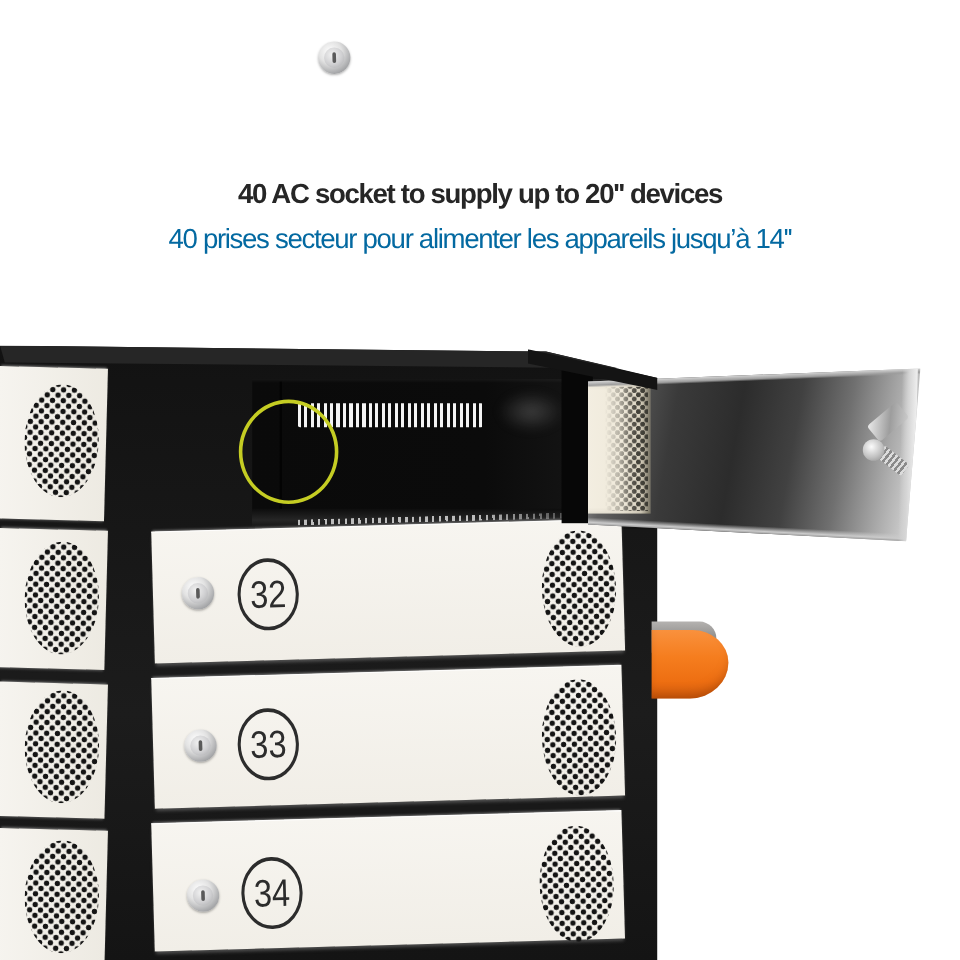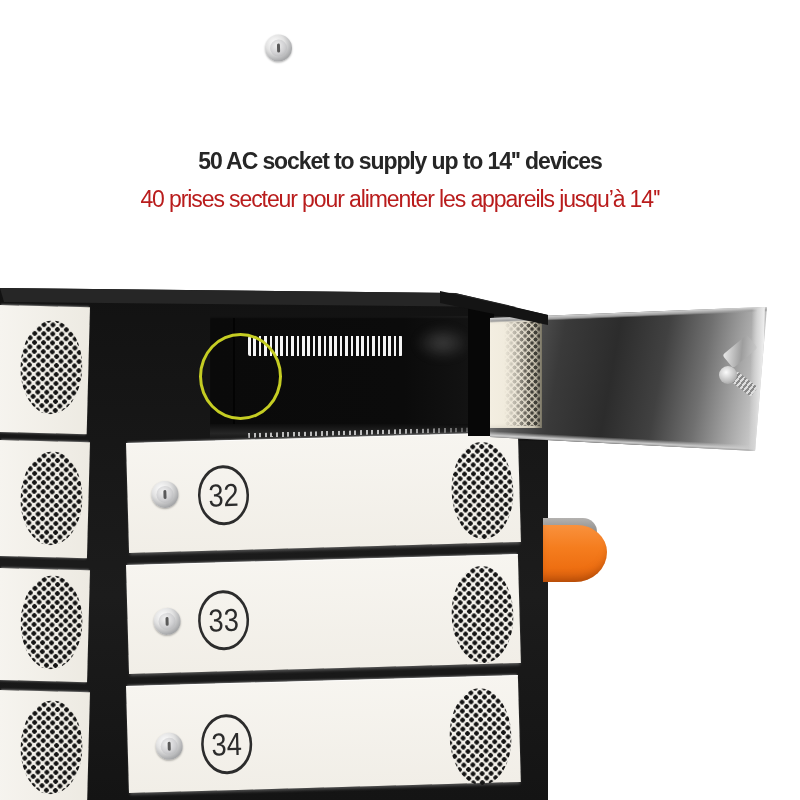--- a/index.html
+++ b/index.html
@@ -2,21 +2,21 @@
 <html><head>
 <meta charset="utf-8">
 <style>
   html,body{margin:0;padding:0;background:#ffffff;}
   .scene{position:relative;width:800px;height:800px;overflow:hidden;background:#ffffff;
          font-family:"Liberation Sans",sans-serif;}
   .abs{position:absolute;}
   .cap-en{position:absolute;left:0;top:148px;width:800px;text-align:center;
           font-size:23px;font-weight:bold;letter-spacing:-1.1px;color:#262626;}
   .cap-fr{position:absolute;left:0;top:186px;width:800px;text-align:center;
-          font-size:23px;font-weight:400;letter-spacing:-1.1px;color:#b91c1c;}
+          font-size:23px;font-weight:400;letter-spacing:-1.1px;color:#0369a1;}
 
   
   .body{left:0;top:288px;width:548px;height:512px;z-index:1;
         background:linear-gradient(180deg,#121212,#1c1c1c 60%,#141414);
         clip-path:polygon(0px 0px,455px 5px,548px 27px,548px 512px,0px 512px);}
   .topface{left:0;top:288px;width:548px;height:26px;z-index:2;
         background:#262626;clip-path:polygon(0px 0px,455px 5px,516px 19px,4px 14px);}
 
   .interior{left:210px;top:316px;width:335px;height:112px;z-index:2;
         background:linear-gradient(90deg,#0a0a0a 0%,#0b0b0b 58%,#131313 78%,#222222 90%,#323232 100%);
@@ -102,21 +102,21 @@
         background:repeating-linear-gradient(90deg,#dcdcdc 0 2px,#8a8a8a 2px 4px);}
 
   .slabcorner{left:440px;top:289px;width:108px;height:38px;z-index:4;background:#141414;
         clip-path:polygon(0px 2px,108px 26px,108px 36px,0px 14px);}
 </style>
 </head>
 <body>
 
 <div class="scene">
 
-  <div class="cap-en">50 AC socket to supply up to 14'' devices</div>
+  <div class="cap-en">40 AC socket to supply up to 20'' devices</div>
   <div class="cap-fr">40 prises secteur pour alimenter les appareils jusqu’à 14''</div>
 
   <div class="abs body"></div>
   <div class="abs topface"></div>
 
   <div class="abs interior">
     <div class="abs seam"></div>
     <div class="abs slits"></div>
     <div class="abs haze"></div>
   </div>

